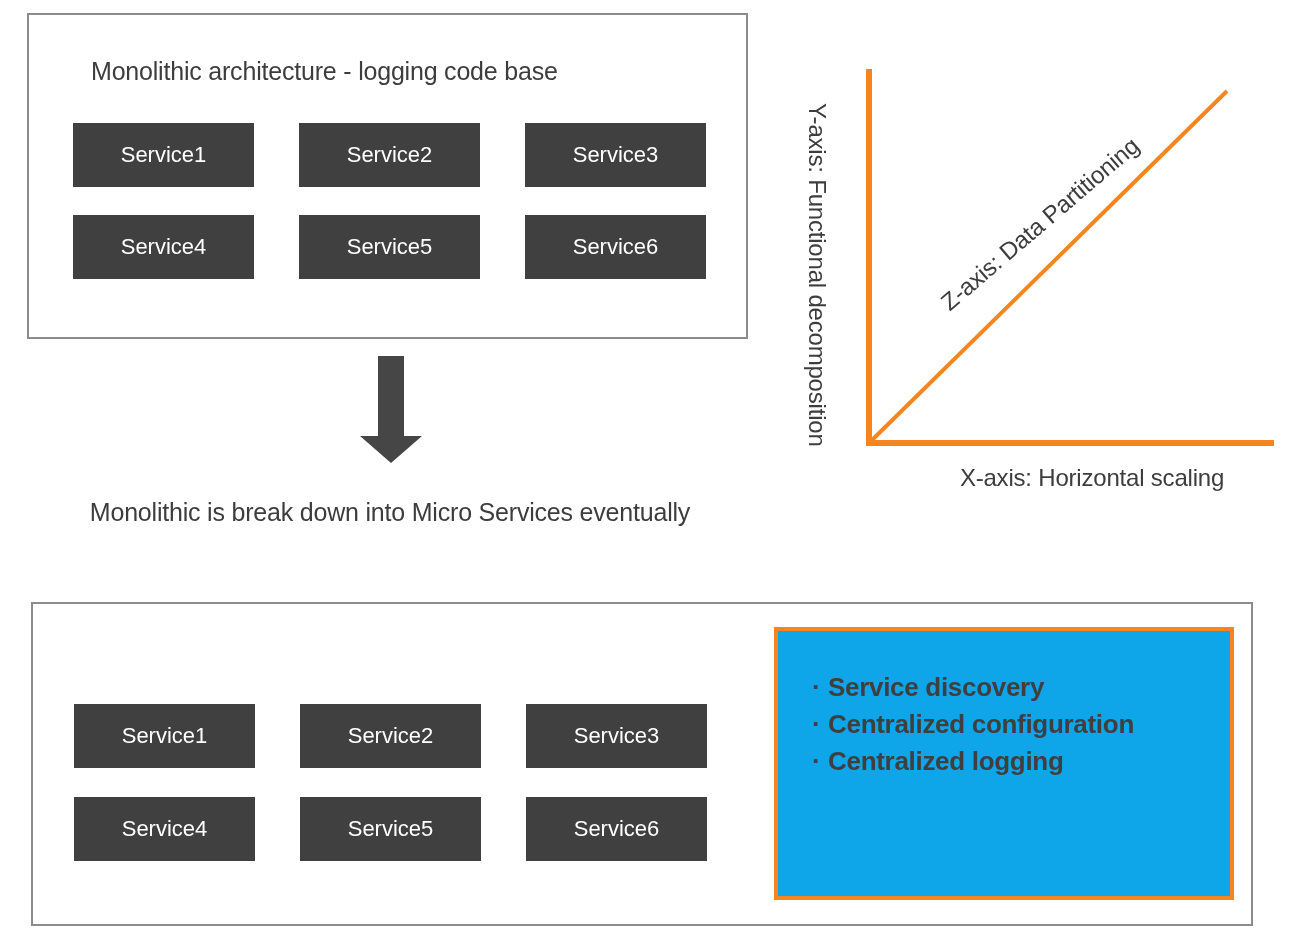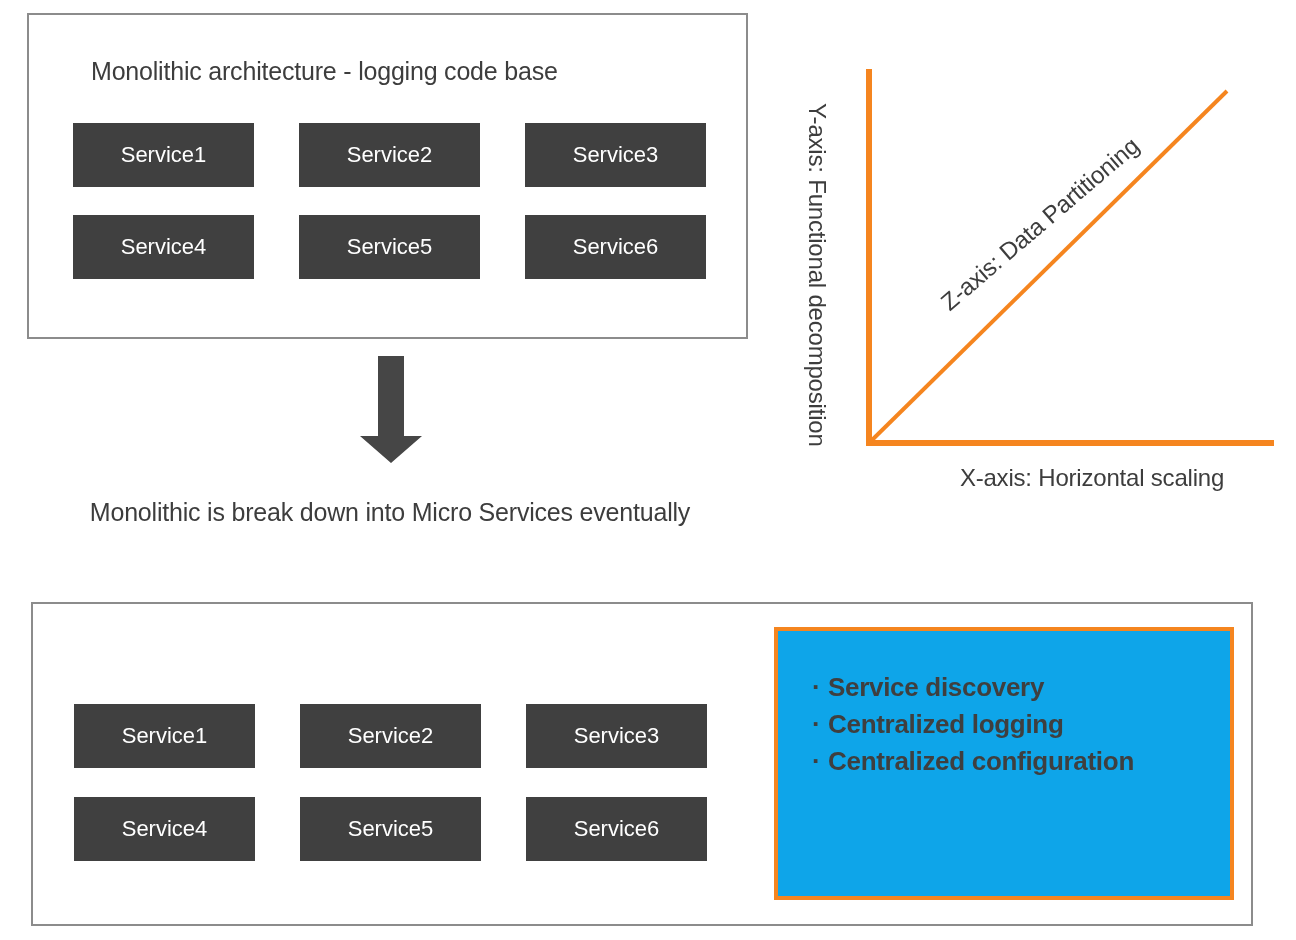--- a/index.html
+++ b/index.html
@@ -239,16 +239,16 @@
     <div class="service-box">Service3</div>
     <div class="service-box">Service4</div>
     <div class="service-box">Service5</div>
     <div class="service-box">Service6</div>
   </div>
 </div>
 
 <div id="features-box">
   <ul id="features-list">
     <li><span class="bullet-dot">·</span><span>Service discovery</span></li>
+    <li><span class="bullet-dot">·</span><span>Centralized configuration</span></li>
     <li><span class="bullet-dot">·</span><span>Centralized logging</span></li>
-    <li><span class="bullet-dot">·</span><span>Centralized configuration</span></li>
   </ul>
 </div>
 
 </body></html>

